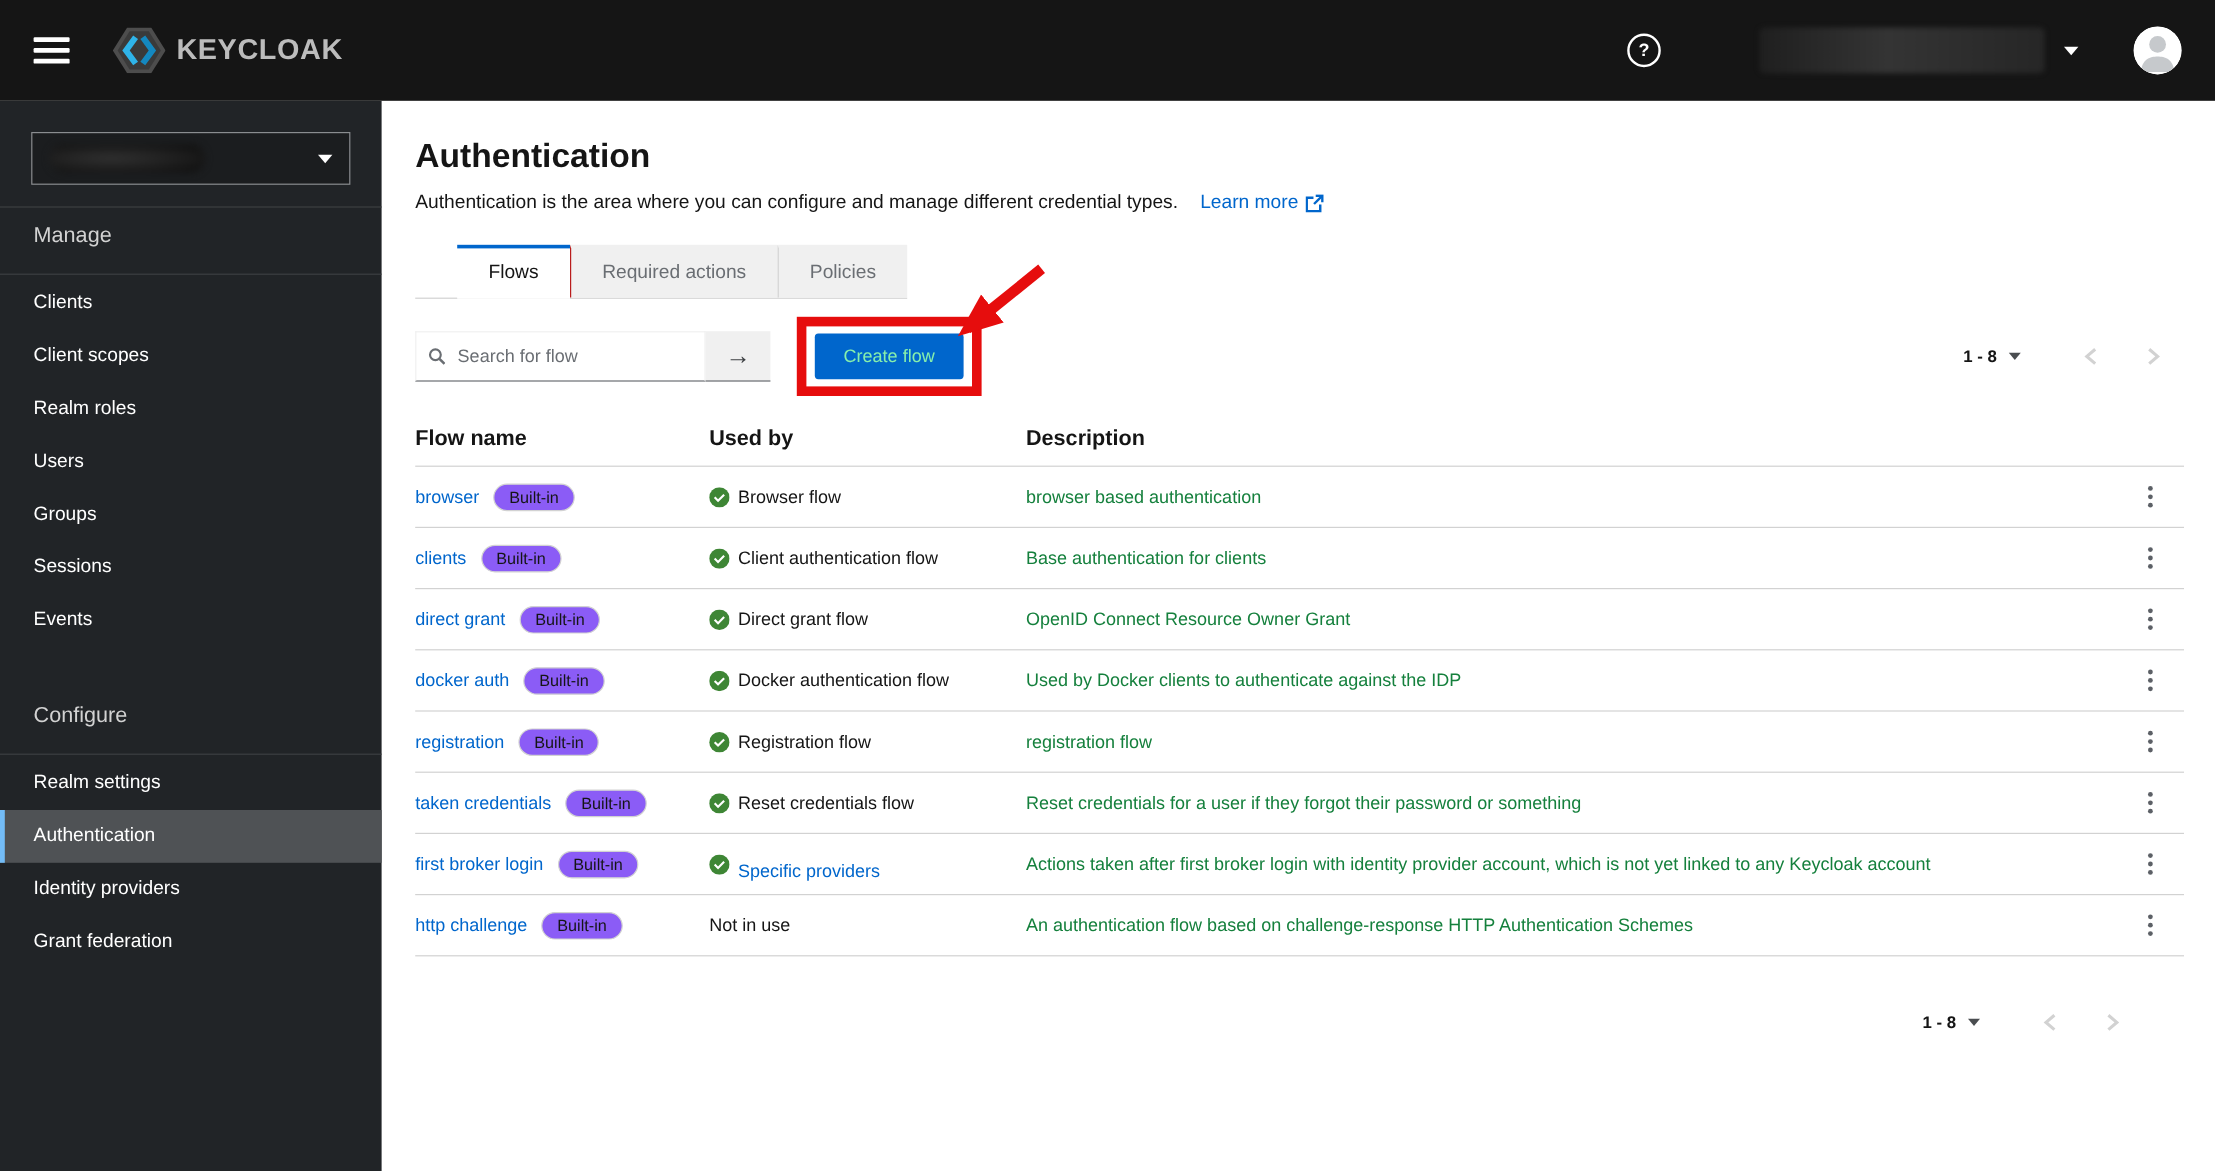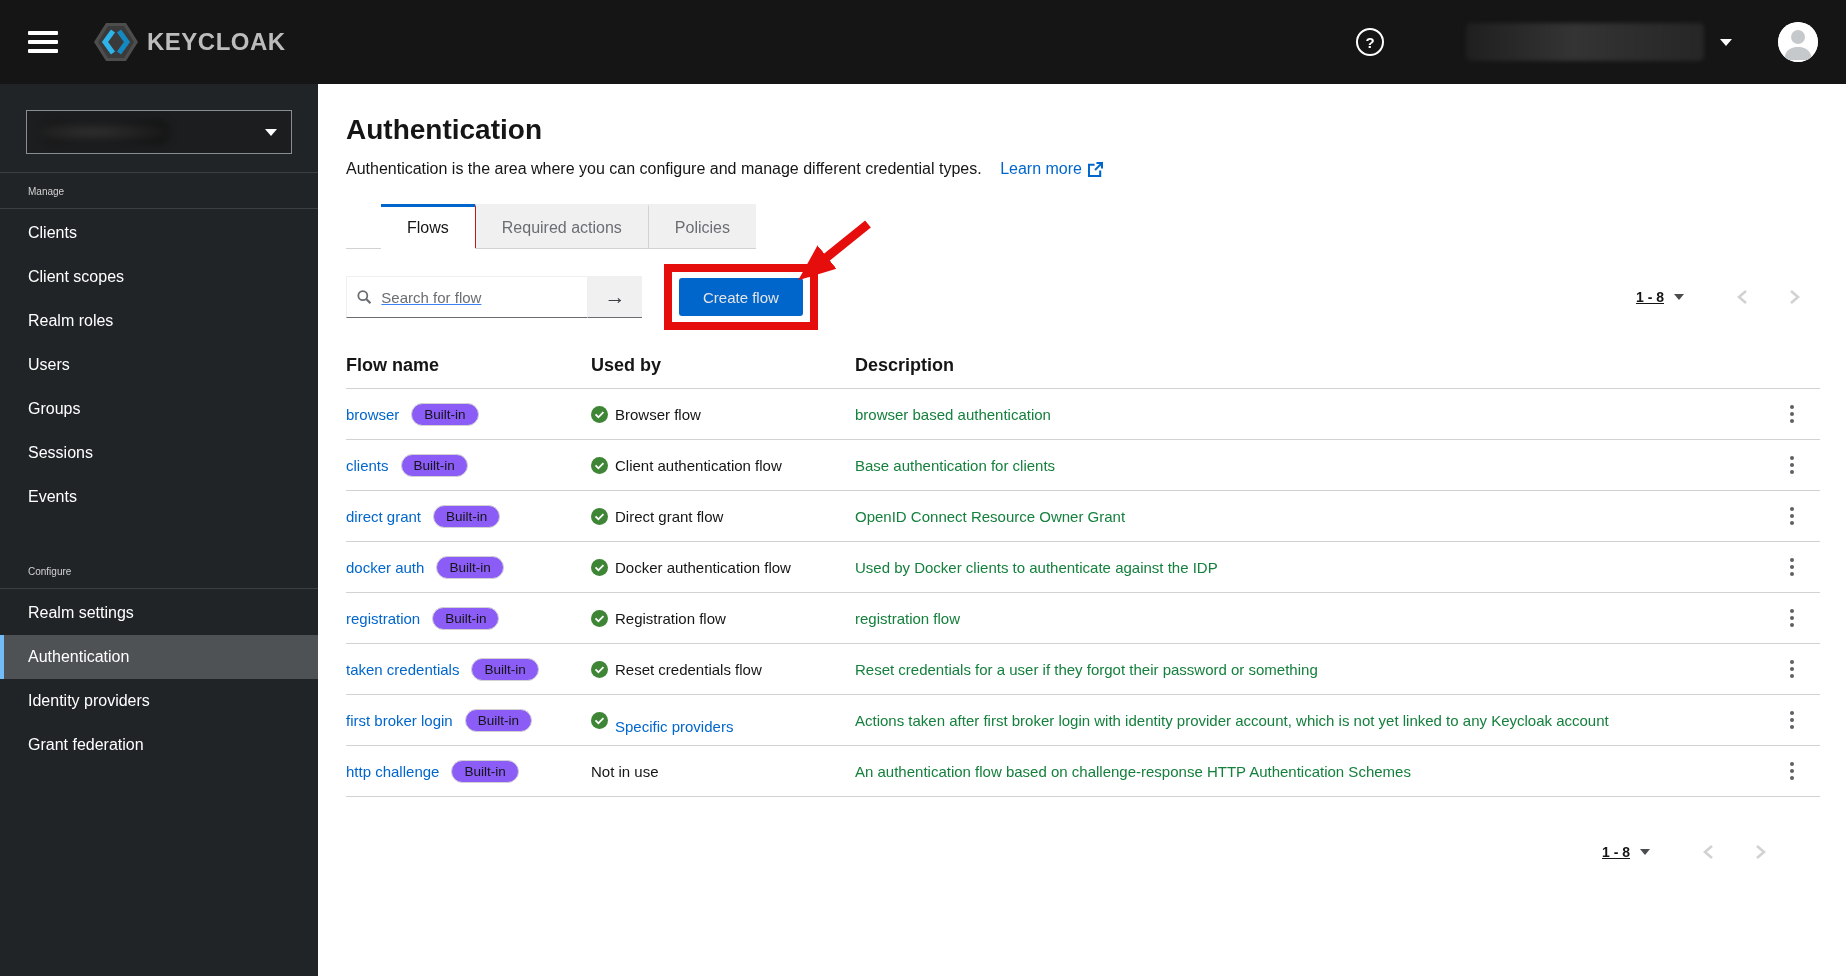--- a/index.html
+++ b/index.html
@@ -29,21 +29,21 @@
     display:flex; align-items:center; justify-content:center; cursor:pointer; border:none; padding:0; }
 
   
   .sidebar { position:absolute; top:84px; left:0; bottom:0; width:318px; background:#212427; z-index:5; }
   .realm-box { margin:26px 26px 0 26px; height:44px; border:1px solid #8a8d90; display:flex; align-items:center;
     justify-content:space-between; padding:0 14px; cursor:pointer; background:#1b1d1f; }
   .realm-blur { width:130px; height:24px; border-radius:12px;
     background:radial-gradient(ellipse at 40% 50%, #303030, #121212 85%); filter:blur(3px); }
   .realm-caret { border-top-color:#fff; }
   .realm-divider { margin-top:18px; border-bottom:1px solid #3c3f42; }
-  .nav-section-title { padding:13px 0 11px 28px; font-size:10px; color:#d2d2d2; border-bottom:1px solid #3c3f42; }
+  .nav-section-title { padding:13px 0 21px 28px; font-size:18px; color:#d2d2d2; border-bottom:1px solid #3c3f42; }
   .nav-section-title.gap { margin-top:34px; }
   .nav-items { padding-top:2px; }
   .nav-item { height:44px; display:flex; align-items:center; padding-left:24px; border-left:4px solid transparent;
     font-size:16px; color:#fff; cursor:pointer; }
   .nav-item.selected { background:#4f5255; border-left-color:#73bcf7; }
 
   
   .main { position:absolute; top:84px; left:318px; right:0; bottom:0; background:#fff; padding:30px 26px 0 28px; }
   .page-title { margin:0; font-size:28px; font-weight:700; color:#151515; }
   .page-desc { margin:14px 0 0 0; font-size:16px; color:#151515; }
@@ -57,30 +57,30 @@
   .tab + .tab { border-left:1px solid #d2d2d2; }
   .tab.active { background:#fff; color:#151515; border-top:3px solid #0066cc; border-left:none;
     box-shadow:0 1px 0 #fff; }
   .tab.active + .tab { border-left:1px solid #b91c1c; }
 
   .toolbar { margin-top:12px; display:flex; align-items:center; height:72px; position:relative; }
   .search-group { display:flex; height:42px; width:296px; }
   .search-input-wrap { flex:1; display:flex; align-items:center; gap:8px; padding:0 10px; background:#fff;
     border:1px solid #f0f0f0; border-bottom:1px solid #6a6e73; }
   .search-input-wrap input { border:none; outline:none; width:100%; font-size:15px; color:#3b82f6;
-    font-family:inherit; background:transparent;text-decoration:underline; }
+    font-family:inherit; background:transparent; }
   .search-input-wrap input::placeholder { color:#6a6e73; }
   .search-go-btn { width:54px; background:#f0f0f0; border:none; border-bottom:1px solid #6a6e73; color:#3c3f42;
     font-size:21px; cursor:pointer; line-height:1; }
   .annotation-box { margin-left:22px; border:8px solid #e60d0d; padding:6px 7px; display:inline-block; }
-  .create-btn { background:#0066cc; color:#e5e5e5; border:none; height:38px; padding:0 24px; font-size:15px;
+  .create-btn { background:#0066cc; color:#86efac; border:none; height:38px; padding:0 24px; font-size:15px;
     border-radius:3px; cursor:pointer; font-family:inherit; }
   .pagination { margin-left:auto; display:flex; align-items:center; font-size:14px; color:#151515; }
   .pag-range-btn { display:flex; align-items:center; gap:10px; background:none; border:none; cursor:pointer;
-    font-size:14px; font-weight:700; color:#151515; font-family:inherit;text-decoration:underline; }
+    font-size:14px; font-weight:700; color:#151515; font-family:inherit; }
   .pag-caret { border-top:6px solid #4a4d50; border-left:5px solid transparent; border-right:5px solid transparent;
     width:0; height:0; }
   .pag-nav { display:flex; margin-left:26px; }
   .pag-chevron { background:none; border:none; cursor:default; padding:0 0 0 0; width:52px; display:flex;
     justify-content:center; }
 
   .flows-table { margin-top:10px; }
   .t-header, .t-row { display:grid; grid-template-columns:245px 264px 1fr 56px; align-items:center;
     border-bottom:1px solid #d2d2d2; }
   .t-header { height:46px; font-weight:700; font-size:18px; }

